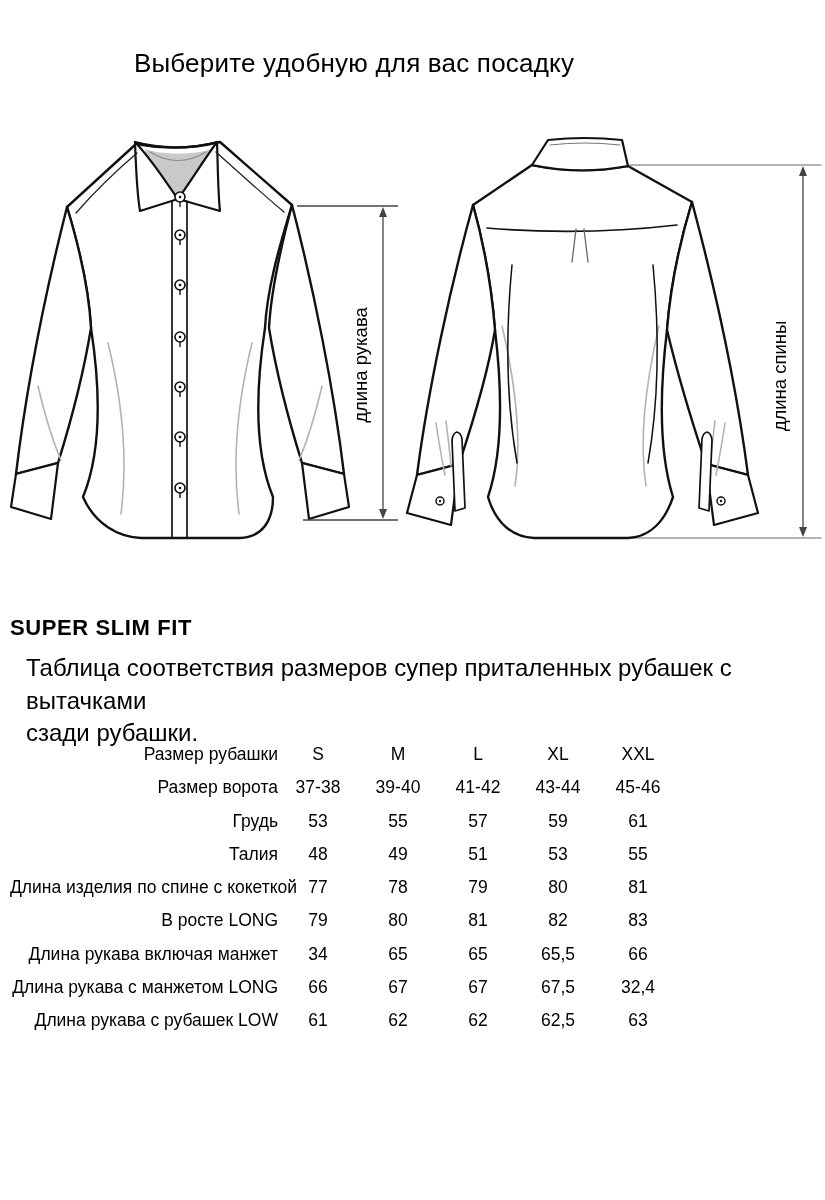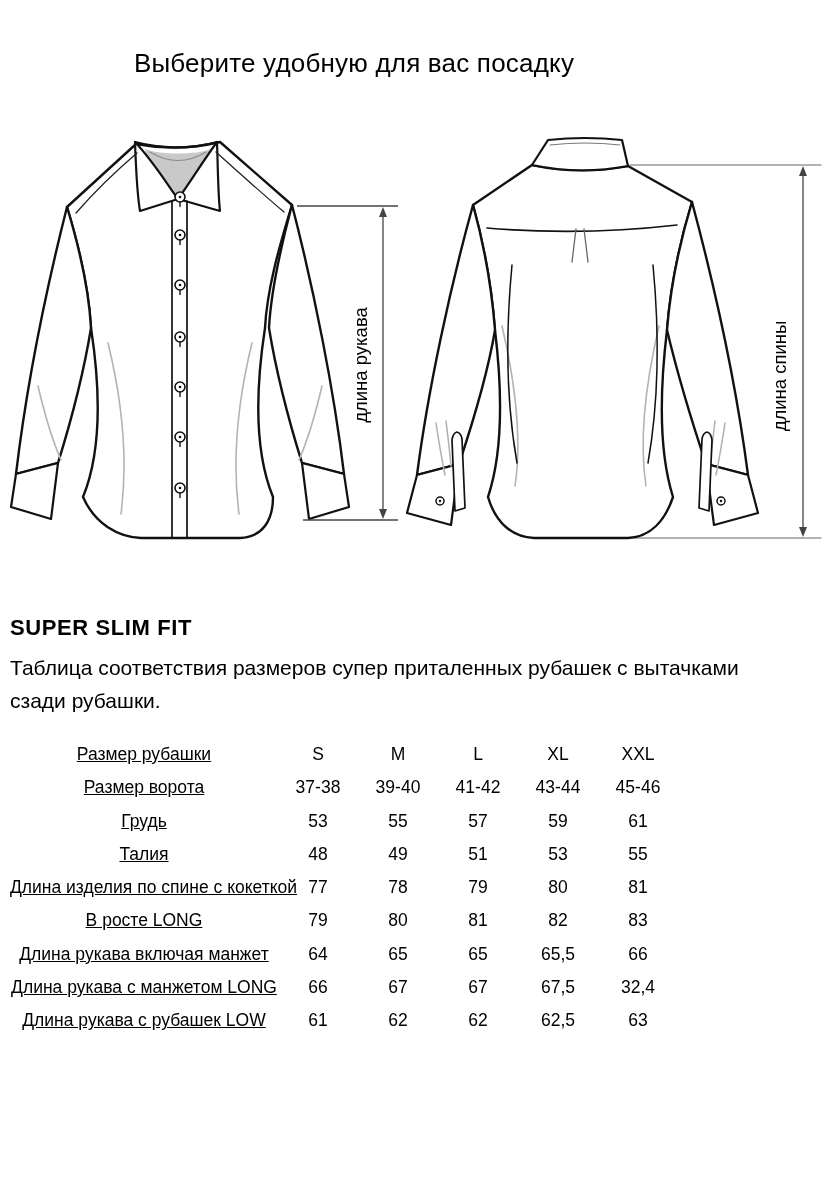--- a/index.html
+++ b/index.html
@@ -12,33 +12,33 @@
     position:absolute;top:48px;left:0;width:708px;
     text-align:center;font-size:26px;letter-spacing:0.2px;
   }
   .shirt-front{position:absolute;left:10px;top:128px;}
   .shirt-back{position:absolute;left:400px;top:128px;}
   .fit-heading{
     position:absolute;left:10px;top:615px;
     font-size:22px;font-weight:bold;letter-spacing:0.6px;text-align:center;
   }
   .fit-desc{
-    position:absolute;left:10px;top:652px;width:800px;
-    font-size:21px;line-height:32.5px;
+    position:absolute;left:26px;top:652px;width:800px;
+    font-size:24px;line-height:32.5px;
   }
   table.size-table{
     position:absolute;left:10px;top:738px;
     border-collapse:collapse;table-layout:fixed;
     font-size:17.5px;width:668px;
   }
   table.size-table td{
     height:33.3px;line-height:33.3px;padding:0;
     vertical-align:middle;white-space:nowrap;overflow:visible;
   }
-  table.size-table td.lbl{text-align:center;text-decoration:underline;}
+  table.size-table td.lbl{text-align:right;}
   table.size-table td.val{text-align:center;}
   svg text.measure{
     font-family:"Liberation Sans","DejaVu Sans",sans-serif;
     font-size:18.5px;fill:#000;
   }
 </style>
 </head>
 <body>
 
 <div class="title">Выберите удобную для вас посадку</div>
@@ -237,21 +237,21 @@
       <tr>
         <td class="lbl">В росте LONG</td>
         <td class="val">79</td>
         <td class="val">80</td>
         <td class="val">81</td>
         <td class="val">82</td>
         <td class="val">83</td>
       </tr>
       <tr>
         <td class="lbl">Длина рукава включая манжет</td>
-        <td class="val">64</td>
+        <td class="val">34</td>
         <td class="val">65</td>
         <td class="val">65</td>
         <td class="val">65,5</td>
         <td class="val">66</td>
       </tr>
       <tr>
         <td class="lbl">Длина рукава с манжетом LONG</td>
         <td class="val">66</td>
         <td class="val">67</td>
         <td class="val">67</td>

